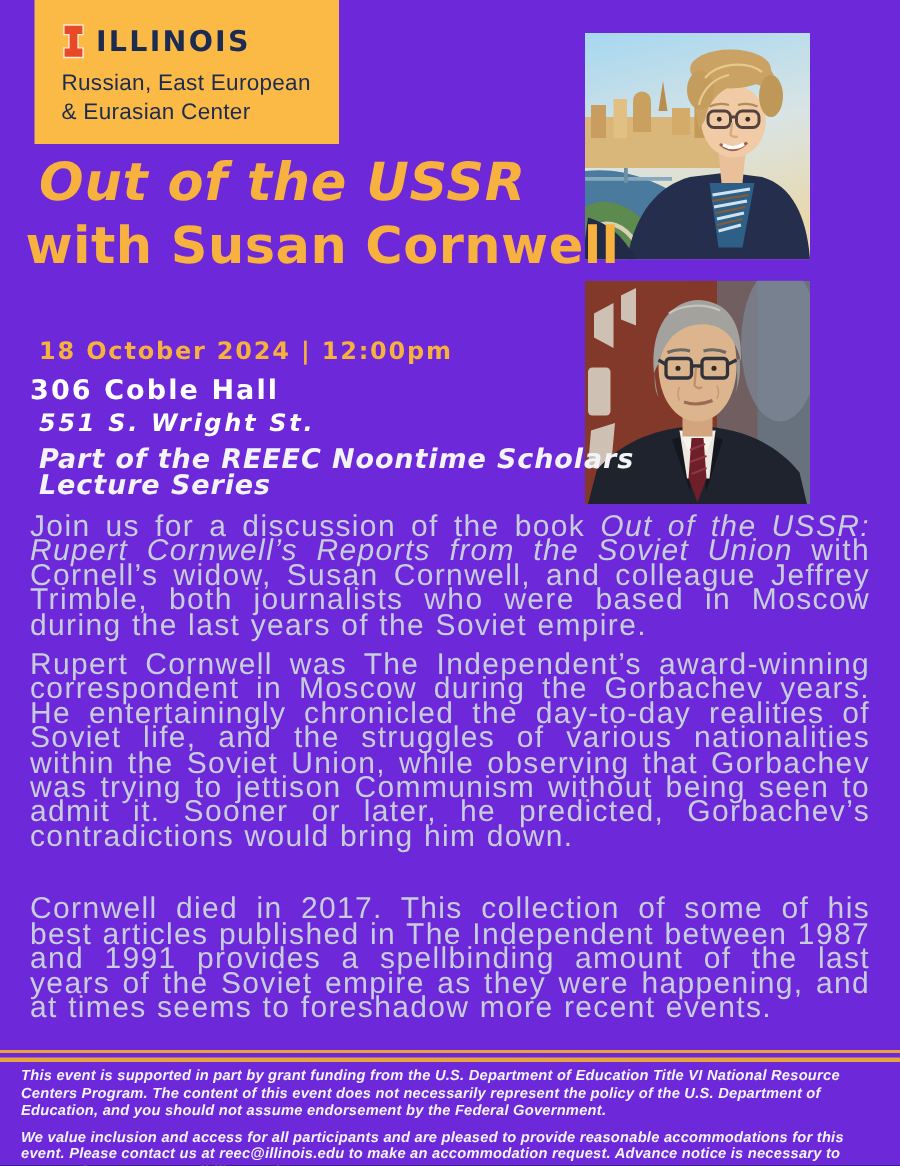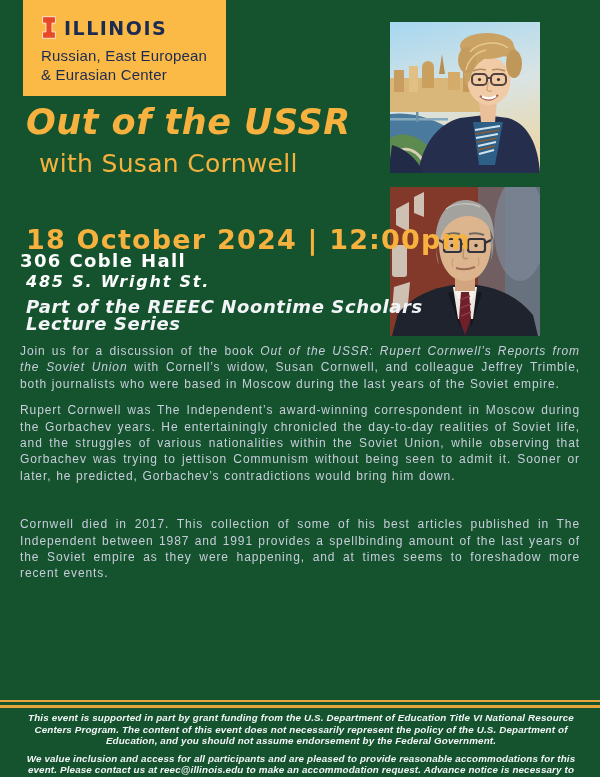--- a/index.html
+++ b/index.html
@@ -1,19 +1,19 @@
 <!DOCTYPE html>
 <html><head>
 <meta charset="utf-8">
 <style>
   * { margin:0; padding:0; box-sizing:border-box; }
   html,body { background:#10203d; }
   .poster {
     position:relative; width:600px; height:777px;
-    background:#14532d; overflow:hidden;
+    background:#6d28d9; overflow:hidden;
     font-family:"Liberation Sans", sans-serif;
   }
   
   .logo-box {
     position:absolute; left:23px; top:0; width:203px; height:96px;
     background:#FBB946; padding:15px 0 0 18px;
   }
   .logo-row { display:flex; align-items:center; gap:7px; }
   .logo-row svg { display:block; }
   .wordmark {
@@ -31,30 +31,30 @@
   .photo-bottom { top:187px; width:150px; height:149px; }
   .photo svg { display:block; width:100%; height:100%; }
   
   .title {
     position:absolute; left:26px; top:102px;
     font-family:"DejaVu Sans", sans-serif;
     font-size:35px; font-weight:700; font-style:italic;
     color:#F6B13E; letter-spacing:0.5px;
   }
   .subtitle {
-    position:absolute; left:39px; top:147px;
-    font-family:"DejaVu Sans", sans-serif;
-    font-size:25px; font-weight:400; line-height:34px;
+    position:absolute; left:17px; top:147px;
+    font-family:"DejaVu Sans", sans-serif;
+    font-size:34px; font-weight:700; line-height:34px;
     color:#F6B13E; letter-spacing:0.3px;
   }
   
   .datetime {
     position:absolute; left:26px; top:224px;
     font-family:"DejaVu Sans", sans-serif;
-    font-size:27px; font-weight:700; color:#F6B13E; letter-spacing:1.2px;
+    font-size:16px; font-weight:700; color:#F6B13E; letter-spacing:1.2px;
   }
   .venue {
     position:absolute; left:20px; top:250px;
     font-family:"DejaVu Sans", sans-serif;
     font-size:18px; font-weight:700; color:#FFFFFF; letter-spacing:1.4px;
   }
   .address {
     position:absolute; left:26px; top:272px;
     font-family:"DejaVu Sans", sans-serif;
     font-size:16px; font-weight:700; font-style:italic;
@@ -63,41 +63,41 @@
   .series {
     position:absolute; left:26px; top:299px;
     font-family:"DejaVu Sans", sans-serif;
     font-size:18px; font-weight:700; font-style:italic;
     color:#F2F4F8; line-height:16.5px; letter-spacing:0.6px;
   }
   
   .body-copy {
     position:absolute; left:20px; top:343px; width:560px;
     color:#C7CDDB; text-align:justify;
-    font-size:12px; line-height:16.4px;
+    font-size:20px; line-height:16.4px;
     letter-spacing:0.9px; word-spacing:0.5px;
   }
   .body-copy p { margin:0 0 10px 0; }
   .body-copy p:last-child { margin-bottom:0;margin-top:32px; }
   .it { font-style:italic; }
   
   .rule-thin {
     position:absolute; left:0; top:700px; width:600px; height:1.5px;
     background:#E8A43C;
   }
   .rule-thick {
     position:absolute; left:0; top:705px; width:600px; height:3px;
     background:#E8A43C;
   }
   .footer {
     position:absolute; left:13px; top:712px; width:575px;
     color:#F2F4F7; font-size:9.8px; line-height:11.6px;
     font-weight:700; font-style:italic; letter-spacing:0.15px;
   }
-  .footer p { margin:0 0 6px 1px;text-align:center; }
+  .footer p { margin:0 0 6px 1px; }
 </style>
 </head>
 <body>
 
 <div class="poster">
 
   <div class="logo-box">
     <div class="logo-row">
       <span>
         <svg width="16" height="25" viewBox="0 0 20 30">
@@ -218,21 +218,21 @@
     </svg>
   </div>
 
   <div class="title">Out of the USSR</div>
   <div class="subtitle">
     <div>with Susan Cornwell</div>
   </div>
 
   <div class="datetime">18 October 2024 | 12:00pm</div>
   <div class="venue">306 Coble Hall</div>
-  <div class="address">485 S. Wright St.</div>
+  <div class="address">551 S. Wright St.</div>
   <div class="series">
     <div>Part of the REEEC Noontime Scholars</div>
     <div>Lecture Series</div>
   </div>
 
   <div class="body-copy">
     <p><span>Join us for a discussion of the book </span><span class="it">Out of the USSR: Rupert Cornwell’s Reports from the Soviet Union</span><span> with Cornell’s widow, Susan Cornwell, and colleague Jeffrey Trimble, both journalists who were based in Moscow during the last years of the Soviet empire.</span></p>
     <p>Rupert Cornwell was The Independent’s award-winning correspondent in Moscow during the Gorbachev years. He entertainingly chronicled the day-to-day realities of Soviet life, and the struggles of various nationalities within the Soviet Union, while observing that Gorbachev was trying to jettison Communism without being seen to admit it. Sooner or later, he predicted, Gorbachev’s contradictions would bring him down.</p>
     <p>Cornwell died in 2017. This collection of some of his best articles published in The Independent between 1987 and 1991 provides a spellbinding amount of the last years of the Soviet empire as they were happening, and at times seems to foreshadow more recent events.</p>
   </div>

